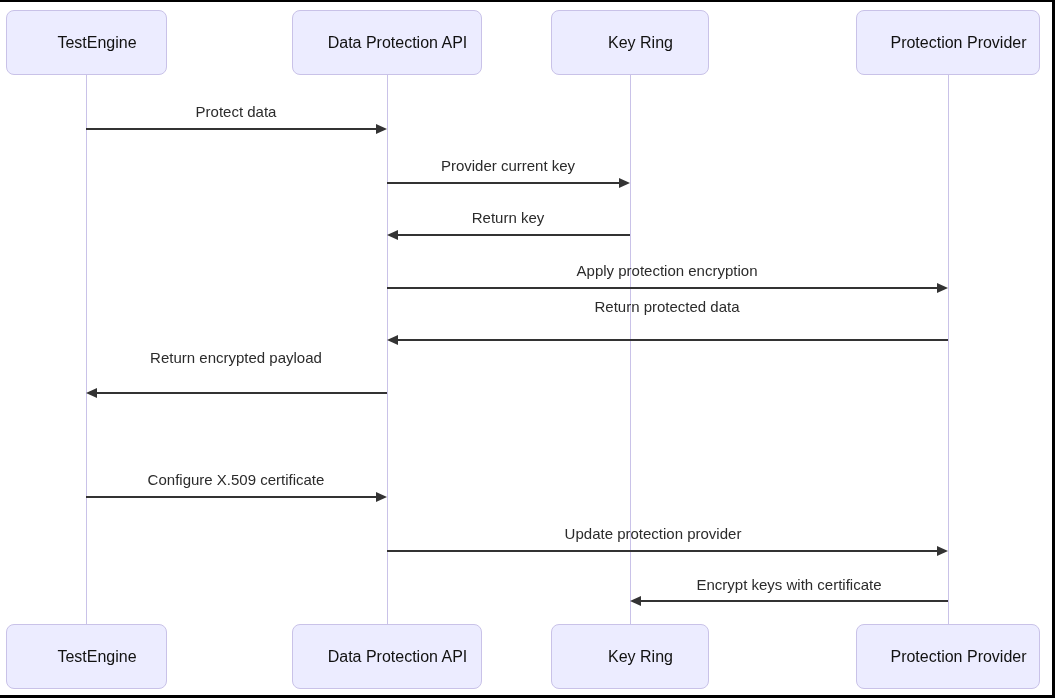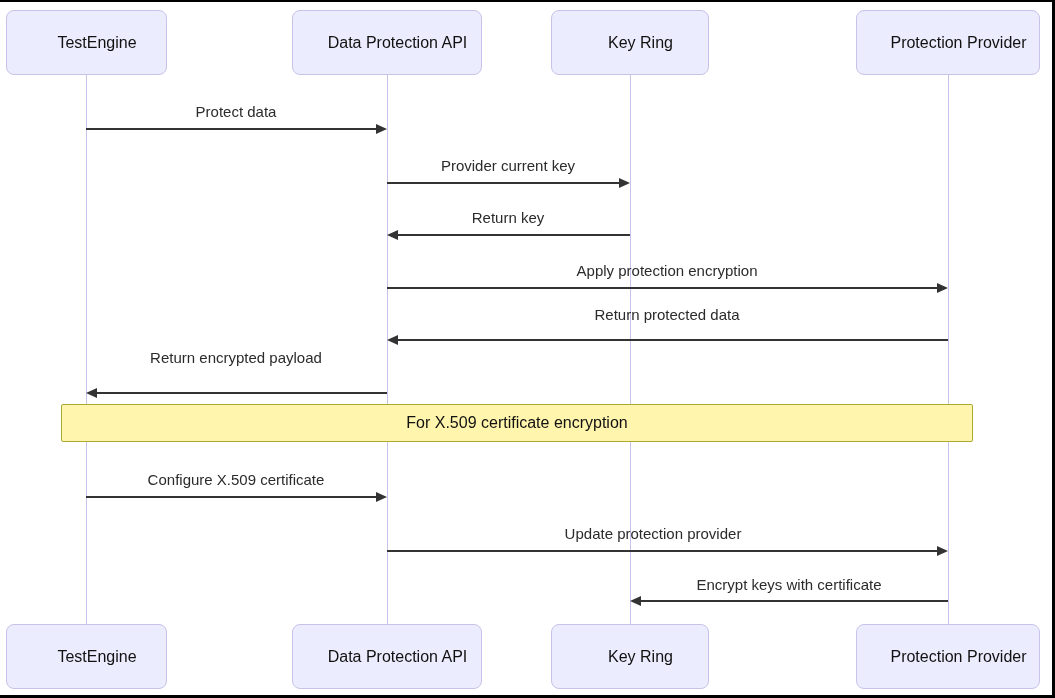--- a/index.html
+++ b/index.html
@@ -102,32 +102,31 @@
     <div class="arrow arrow-left" style="left:387px;top:230px"></div>
   </div>
 
   <div>
     <div class="msg-label" style="left:487px;top:261px">Apply protection encryption</div>
     <div class="msg-line" style="left:387px;top:287px;width:550px"></div>
     <div class="arrow arrow-right" style="left:937px;top:283px"></div>
   </div>
 
   <div>
-    <div class="msg-label" style="left:487px;top:305px">Return protected data</div>
+    <div class="msg-label" style="left:487px;top:297px">Return protected data</div>
     <div class="msg-line" style="left:398px;top:339px;width:550px"></div>
     <div class="arrow arrow-left" style="left:387px;top:335px"></div>
   </div>
 
   <div>
     <div class="msg-label" style="left:56px;top:348px">Return encrypted payload</div>
     <div class="msg-line" style="left:97px;top:392px;width:290px"></div>
     <div class="arrow arrow-left" style="left:86px;top:388px"></div>
   </div>
 
-  <div class="note">For X.509 certificate encryption</div>
 
   <div>
     <div class="msg-label" style="left:56px;top:470px">Configure X.509 certificate</div>
     <div class="msg-line" style="left:86px;top:496px;width:291px"></div>
     <div class="arrow arrow-right" style="left:376px;top:492px"></div>
   </div>
 
   <div>
     <div class="msg-label" style="left:473px;top:524px">Update protection provider</div>
     <div class="msg-line" style="left:387px;top:550px;width:550px"></div>

